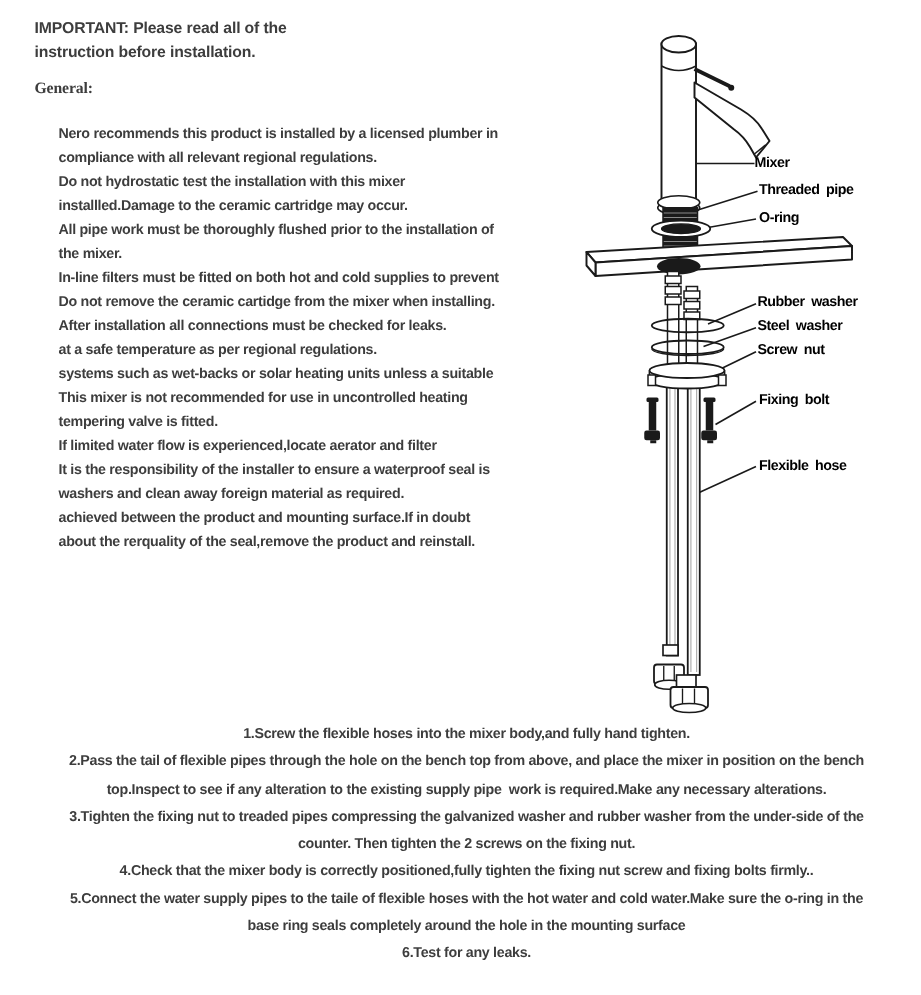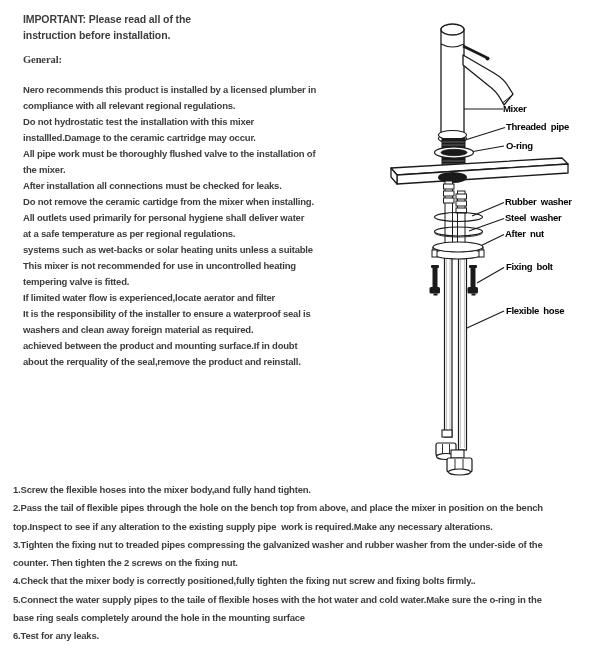--- a/index.html
+++ b/index.html
@@ -14,25 +14,25 @@
   #important{
     position:absolute;left:23px;top:12px;width:270px;
     font-size:10.5px;letter-spacing:-0.1px;
   }
   #important .line{line-height:15.5px;height:15.5px;white-space:pre;}
   #general-heading{
     position:absolute;left:23px;top:54px;
     font-size:10.5px;letter-spacing:-0.1px;font-family:Liberation Serif, serif;
   }
   #general-text{position:absolute;left:23px;top:82px;width:345px;font-size:9.5px;letter-spacing:-0.2px;}
-  #general-text .line{line-height:16px;height:16px;white-space:pre;}
+  #general-text .line{line-height:16px;height:16px;white-space:pre;margin-left:16px;}
 
   
   #steps{position:absolute;left:13px;top:481px;width:596px;font-size:9.5px;letter-spacing:-0.2px;}
-  #steps .line{line-height:18.3px;height:18.3px;white-space:pre;}
+  #steps .line{line-height:18.3px;height:18.3px;white-space:pre;text-align:center;}
 
   
   #diagram{position:absolute;left:370px;top:0;width:244px;height:480px;}
   #diagram svg{position:absolute;left:0;top:0;}
   .lbl{
     position:absolute;font-weight:bold;font-size:9.5px;color:#000;
     letter-spacing:-0.3px;word-spacing:2px;white-space:nowrap;
   }
   #lbl-mixer{left:133px;top:103px}
   #lbl-threaded{left:136px;top:121px}
@@ -53,25 +53,25 @@
       <div class="line">instruction before installation.</div>
     </div>
 
   <div id="general-heading" class="txt">General:</div>
 
   <div id="general-text" class="txt">
       <div class="line">Nero recommends this product is installed by a licensed plumber in</div>
       <div class="line">compliance with all relevant regional regulations.</div>
       <div class="line">Do not hydrostatic test the installation with this mixer</div>
       <div class="line">installled.Damage to the ceramic cartridge may occur.</div>
-      <div class="line">All pipe work must be thoroughly flushed valve to the installation of</div>
+      <div class="line">All pipe work must be thoroughly flushed prior to the installation of</div>
       <div class="line">the mixer.</div>
+      <div class="line">In-line filters must be fitted on both hot and cold supplies to prevent</div>
+      <div class="line">Do not remove the ceramic cartidge from the mixer when installing.</div>
       <div class="line">After installation all connections must be checked for leaks.</div>
-      <div class="line">Do not remove the ceramic cartidge from the mixer when installing.</div>
-      <div class="line">All outlets used primarily for personal hygiene shall deliver water</div>
       <div class="line">at a safe temperature as per regional regulations.</div>
       <div class="line">systems such as wet-backs or solar heating units unless a suitable</div>
       <div class="line">This mixer is not recommended for use in uncontrolled heating</div>
       <div class="line">tempering valve is fitted.</div>
       <div class="line">If limited water flow is experienced,locate aerator and filter</div>
       <div class="line">It is the responsibility of the installer to ensure a waterproof seal is</div>
       <div class="line">washers and clean away foreign material as required.</div>
       <div class="line">achieved between the product and mounting surface.If in doubt</div>
       <div class="line">about the rerquality of the seal,remove the product and reinstall.</div>
     </div>
@@ -185,21 +185,21 @@
         <line x1="93" y1="459" x2="93" y2="471" stroke-width="0.9"></line>
         <ellipse cx="89.5" cy="472" rx="11" ry="3" stroke-width="1.1"></ellipse>
       </g>
     </svg>
 
     <div class="lbl" id="lbl-mixer">Mixer</div>
     <div class="lbl" id="lbl-threaded">Threaded pipe</div>
     <div class="lbl" id="lbl-oring">O-ring</div>
     <div class="lbl" id="lbl-rubber">Rubber washer</div>
     <div class="lbl" id="lbl-steel">Steel washer</div>
-    <div class="lbl" id="lbl-fixnut">After nut</div>
+    <div class="lbl" id="lbl-fixnut">Screw nut</div>
     <div class="lbl" id="lbl-fixbolt">Fixing bolt</div>
     <div class="lbl" id="lbl-hose">Flexible hose</div>
   </div>
 
   <div id="steps" class="txt">
       <div class="line">1.Screw the flexible hoses into the mixer body,and fully hand tighten.</div>
       <div class="line">2.Pass the tail of flexible pipes through the hole on the bench top from above, and place the mixer in position on the bench</div>
       <div class="line">top.Inspect to see if any alteration to the existing supply pipe  work is required.Make any necessary alterations.</div>
       <div class="line">3.Tighten the fixing nut to treaded pipes compressing the galvanized washer and rubber washer from the under-side of the</div>
       <div class="line">counter. Then tighten the 2 screws on the fixing nut.</div>

